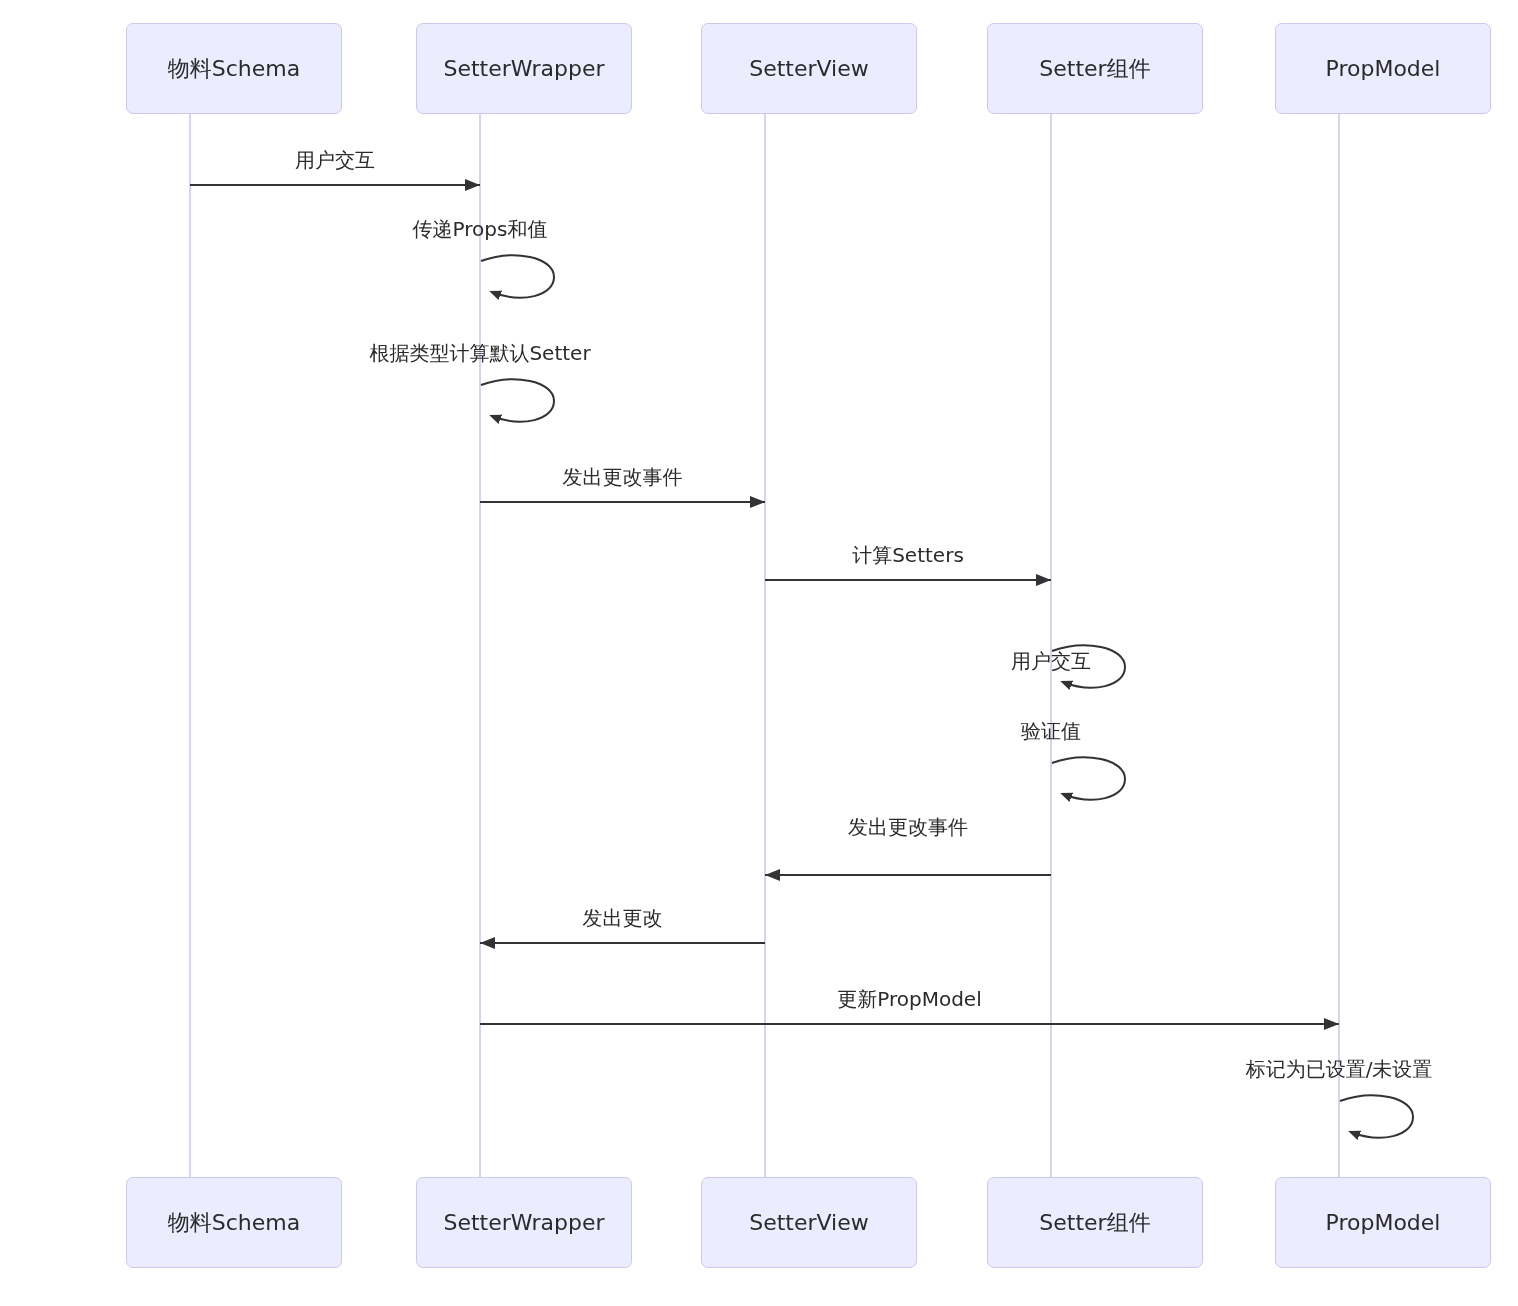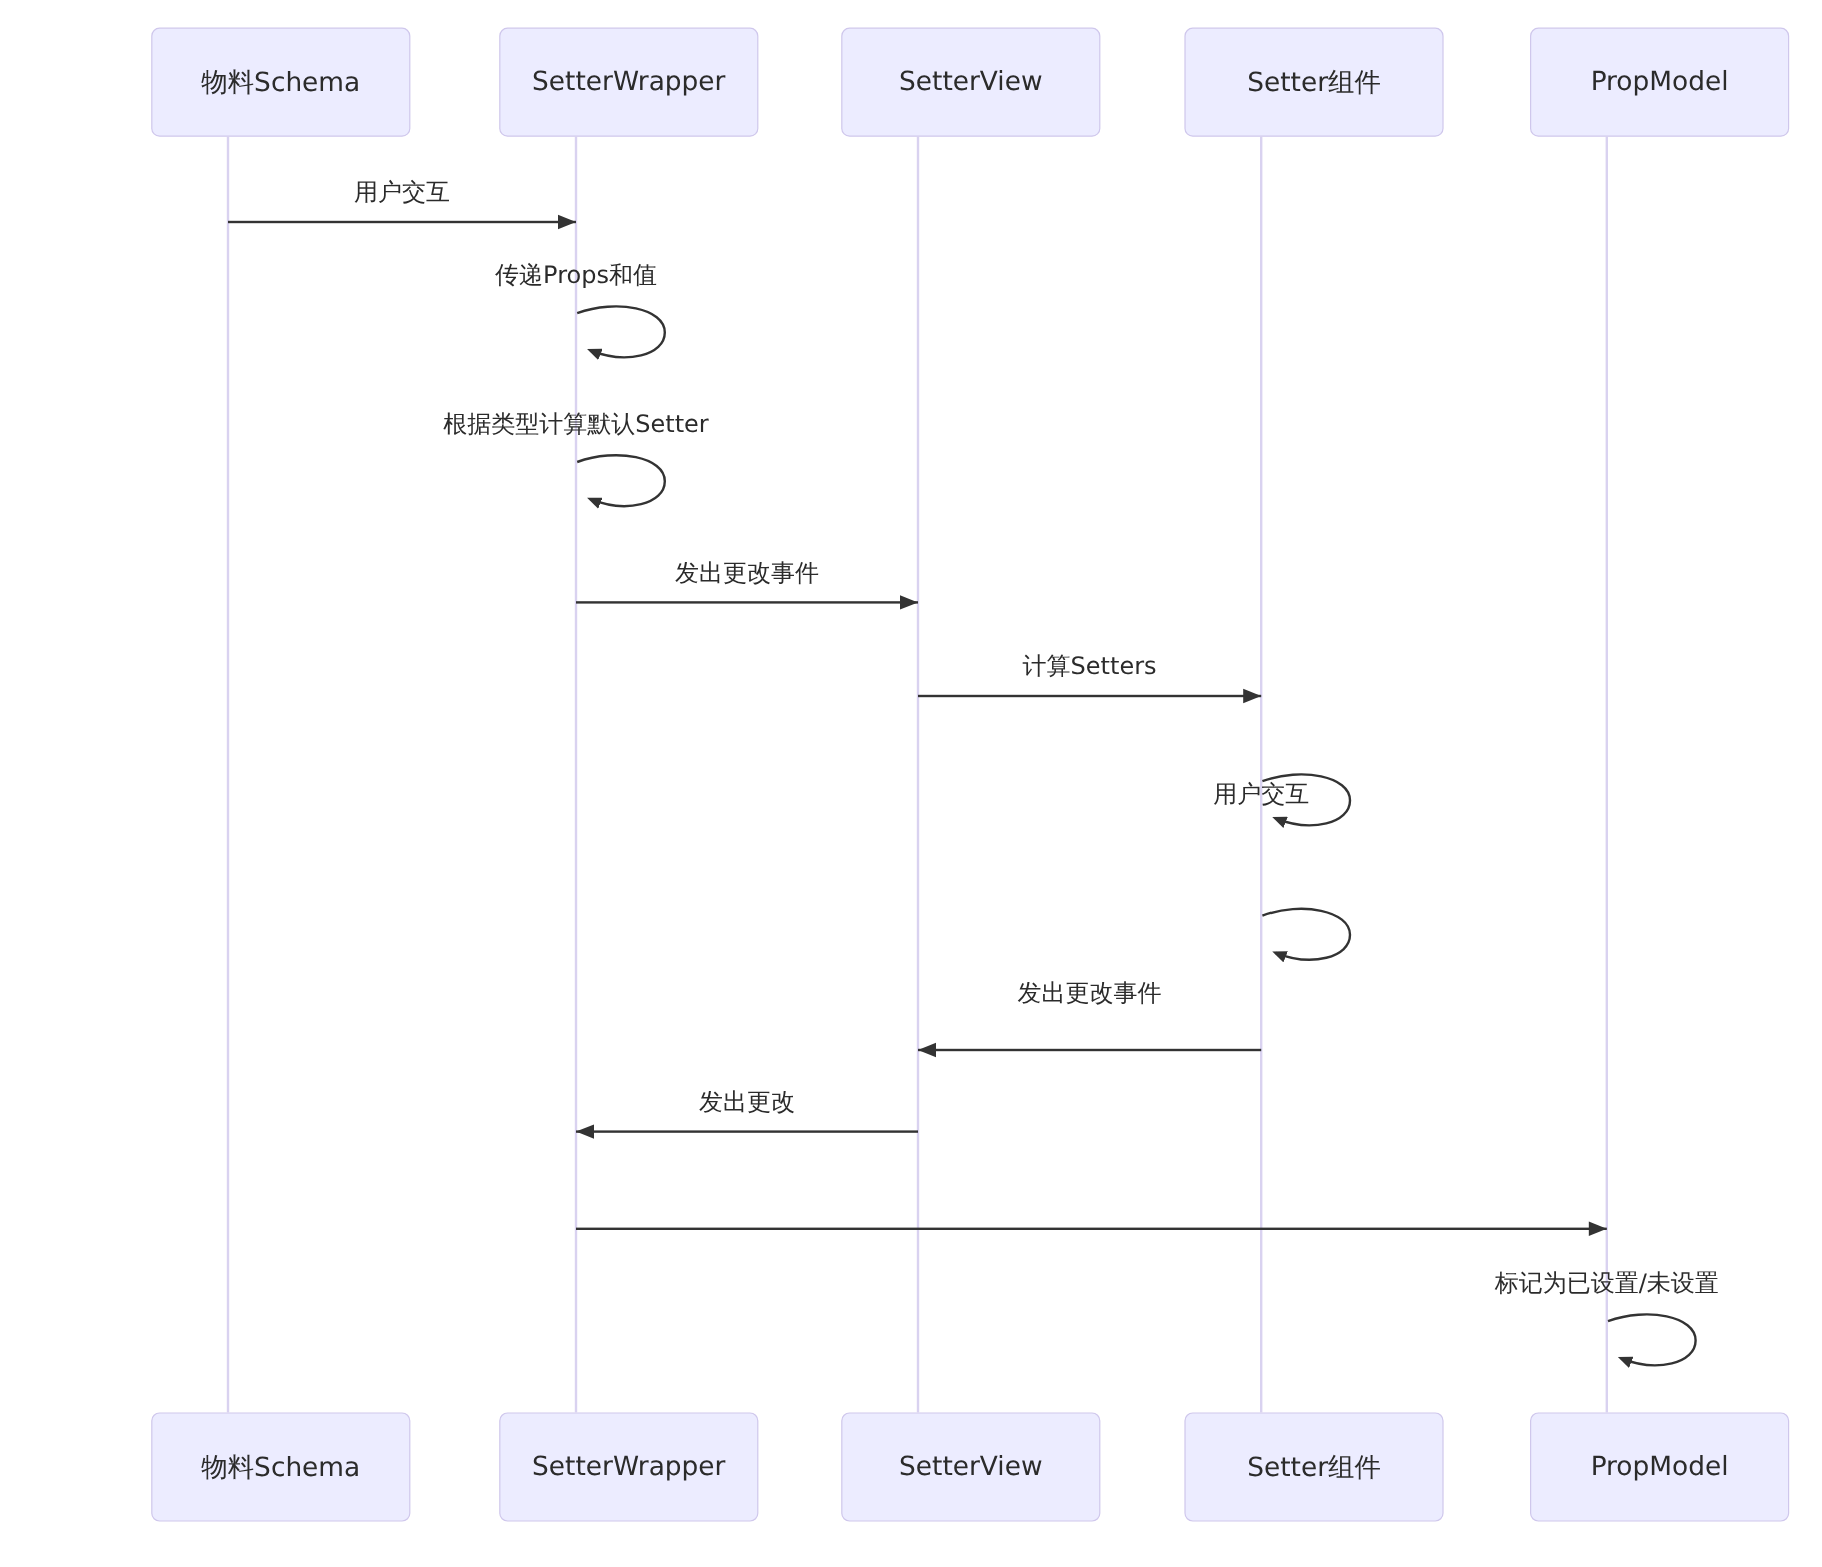--- a/index.html
+++ b/index.html
@@ -141,31 +141,33 @@
       <div class="arrowhead right"></div>
     </div>
     <div class="msg-label" style="left: 765px; width: 286px; top: 542px;">计算Setters</div>
     <div class="msg-line" style="left: 765px; width: 286px; top: 579px;">
       <div class="arrowhead right"></div>
     </div>
     <div class="msg-label" style="left: 821px; width: 460px; top: 606px; margin-top: 42px;">用户交互</div>
     <svg class="self-loop" width="84" height="48" viewBox="0 0 84 48" style="left: 1049px; top: 646px;">
       <path d="M3,5 C36,-7 76,1 76,21 C76,40 44,48 14,36" marker-end="url(#loop-arrowhead)"></path>
     </svg>
+    <div class="msg-label" style="left: 821px; width: 460px; top: 718px;">验证值</div>
     <svg class="self-loop" width="84" height="48" viewBox="0 0 84 48" style="left: 1049px; top: 758px;">
       <path d="M3,5 C36,-7 76,1 76,21 C76,40 44,48 14,36" marker-end="url(#loop-arrowhead)"></path>
     </svg>
     <div class="msg-label" style="left: 765px; width: 286px; top: 814px;">发出更改事件</div>
     <div class="msg-line" style="left: 765px; width: 286px; top: 874px;">
       <div class="arrowhead left"></div>
     </div>
     <div class="msg-label" style="left: 480px; width: 285px; top: 905px;">发出更改</div>
     <div class="msg-line" style="left: 480px; width: 285px; top: 942px;">
       <div class="arrowhead left"></div>
     </div>
+    <div class="msg-label" style="left: 480px; width: 859px; top: 986px;">更新PropModel</div>
     <div class="msg-line" style="left: 480px; width: 859px; top: 1023px;">
       <div class="arrowhead right"></div>
     </div>
     <div class="msg-label" style="left: 1109px; width: 460px; top: 1056px;">标记为已设置/未设置</div>
     <svg class="self-loop" width="84" height="48" viewBox="0 0 84 48" style="left: 1337px; top: 1096px;">
       <path d="M3,5 C36,-7 76,1 76,21 C76,40 44,48 14,36" marker-end="url(#loop-arrowhead)"></path>
     </svg>
   </div>
 
 </body></html>

